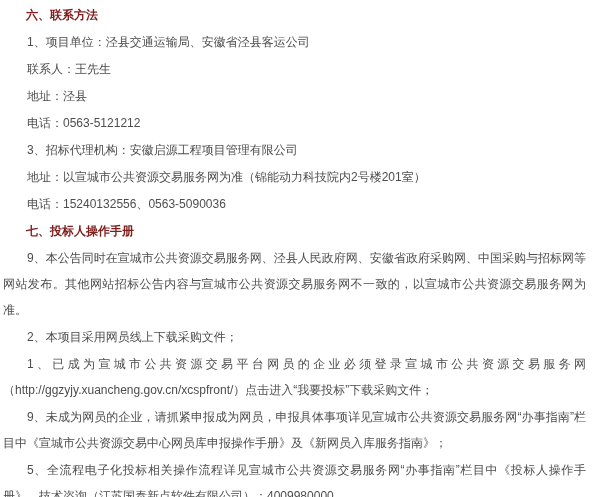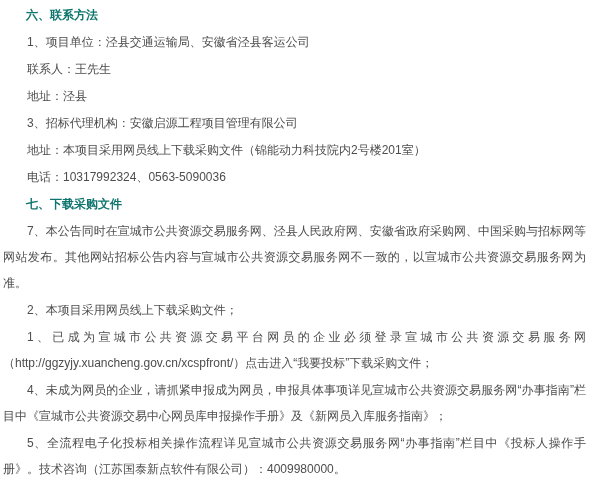--- a/index.html
+++ b/index.html
@@ -15,46 +15,47 @@
     font-size: 12px;
     color: #4d4d4d;
   }
   main.doc {
     padding: 2px 13px 0 2px;
   }
   .heading {
     margin: 0;
     font-size: 12px;
     font-weight: 700;
-    color: #0f766e;
+    color: #7f1d1d;
     line-height: 26px;
     text-indent: 24px;
     text-align: left;
   }
   .para {
     margin: 1px;
     line-height: 26px;
     text-indent: 24px;
     text-align: justify;
   }
 </style>
 </head>
 <body>
 
 <main class="doc">
     <section>
       <h3 class="heading">六、联系方法</h3>
       <p class="para">1、项目单位：泾县交通运输局、安徽省泾县客运公司</p>
       <p class="para">联系人：王先生</p>
       <p class="para">地址：泾县</p>
+      <p class="para">电话：0563-5121212</p>
       <p class="para">3、招标代理机构：安徽启源工程项目管理有限公司</p>
-      <p class="para">地址：本项目采用网员线上下载采购文件（锦能动力科技院内2号楼201室）</p>
-      <p class="para">电话：10317992324、0563-5090036</p>
+      <p class="para">地址：以宣城市公共资源交易服务网为准（锦能动力科技院内2号楼201室）</p>
+      <p class="para">电话：15240132556、0563-5090036</p>
     </section>
     <section>
-      <h3 class="heading">七、下载采购文件</h3>
-      <p class="para">7、本公告同时在宣城市公共资源交易服务网、泾县人民政府网、安徽省政府采购网、中国采购与招标网等网站发布。其他网站招标公告内容与宣城市公共资源交易服务网不一致的，以宣城市公共资源交易服务网为准。</p>
+      <h3 class="heading">七、投标人操作手册</h3>
+      <p class="para">9、本公告同时在宣城市公共资源交易服务网、泾县人民政府网、安徽省政府采购网、中国采购与招标网等网站发布。其他网站招标公告内容与宣城市公共资源交易服务网不一致的，以宣城市公共资源交易服务网为准。</p>
       <p class="para">2、本项目采用网员线上下载采购文件；</p>
       <p class="para">1、已成为宣城市公共资源交易平台网员的企业必须登录宣城市公共资源交易服务网（http://ggzyjy.xuancheng.gov.cn/xcspfront/）点击进入“我要投标”下载采购文件；</p>
-      <p class="para">4、未成为网员的企业，请抓紧申报成为网员，申报具体事项详见宣城市公共资源交易服务网“办事指南”栏目中《宣城市公共资源交易中心网员库申报操作手册》及《新网员入库服务指南》；</p>
+      <p class="para">9、未成为网员的企业，请抓紧申报成为网员，申报具体事项详见宣城市公共资源交易服务网“办事指南”栏目中《宣城市公共资源交易中心网员库申报操作手册》及《新网员入库服务指南》；</p>
       <p class="para">5、全流程电子化投标相关操作流程详见宣城市公共资源交易服务网“办事指南”栏目中《投标人操作手册》。技术咨询（江苏国泰新点软件有限公司）：4009980000。</p>
     </section>
   </main>
 
 </body></html>

